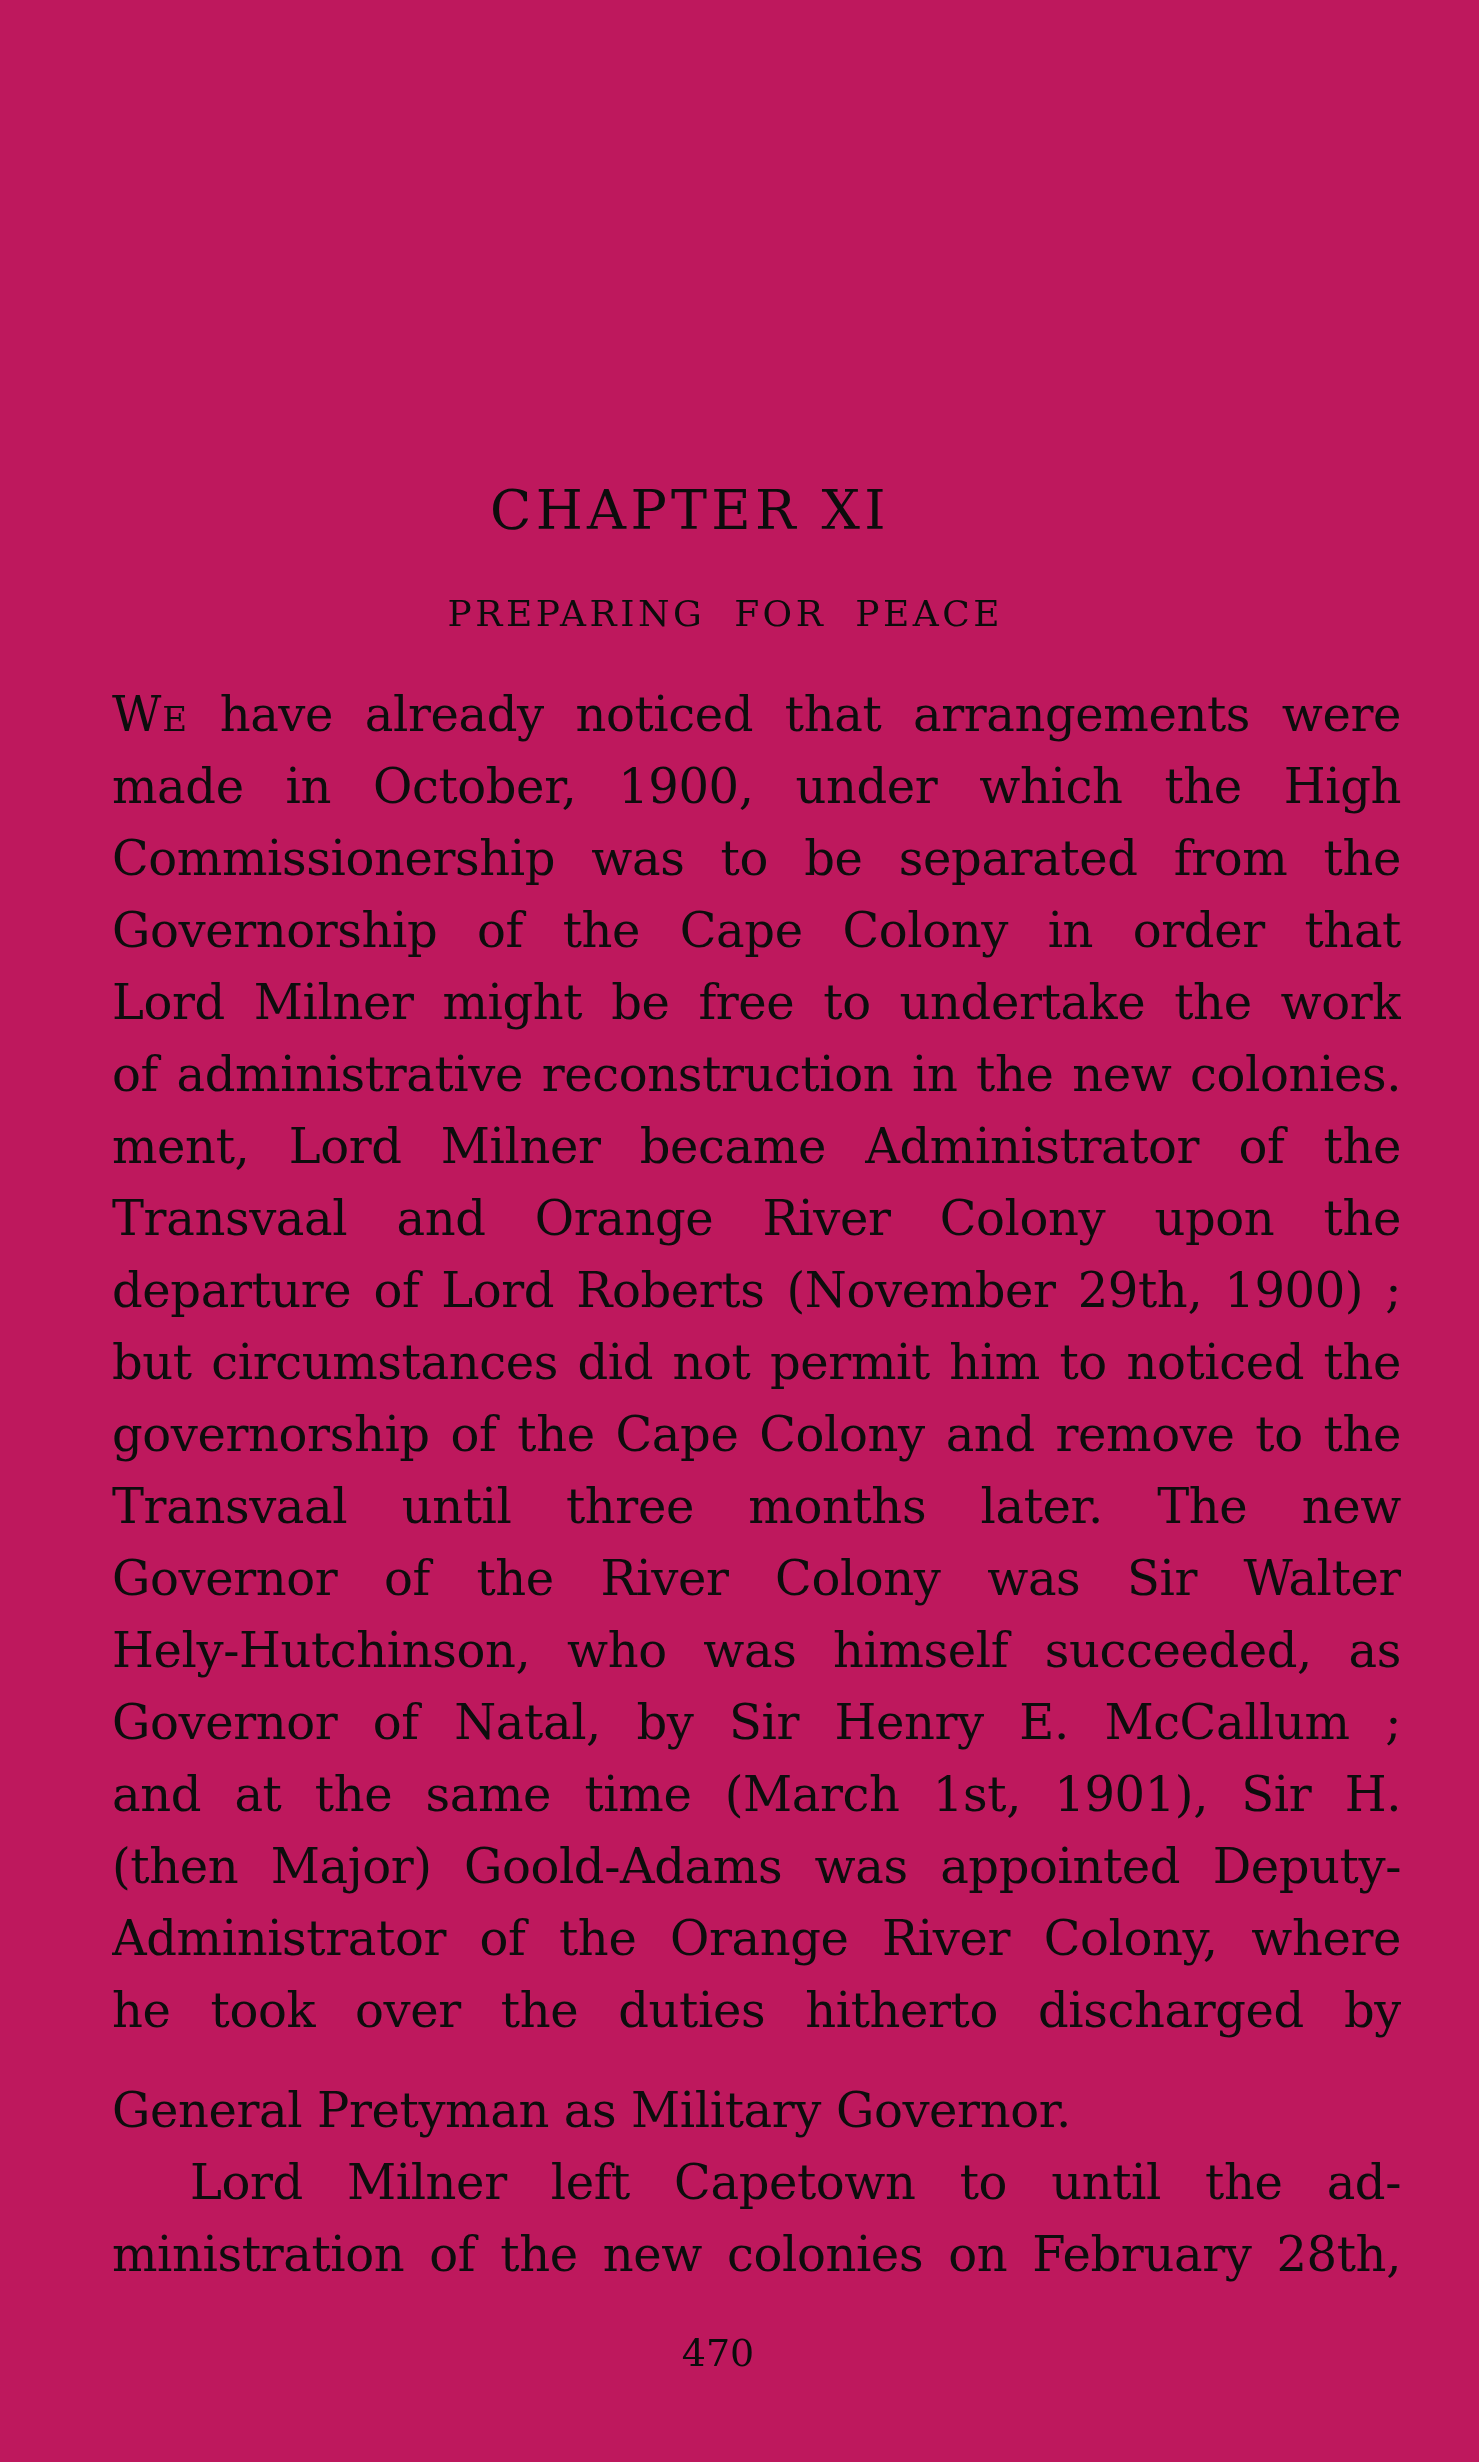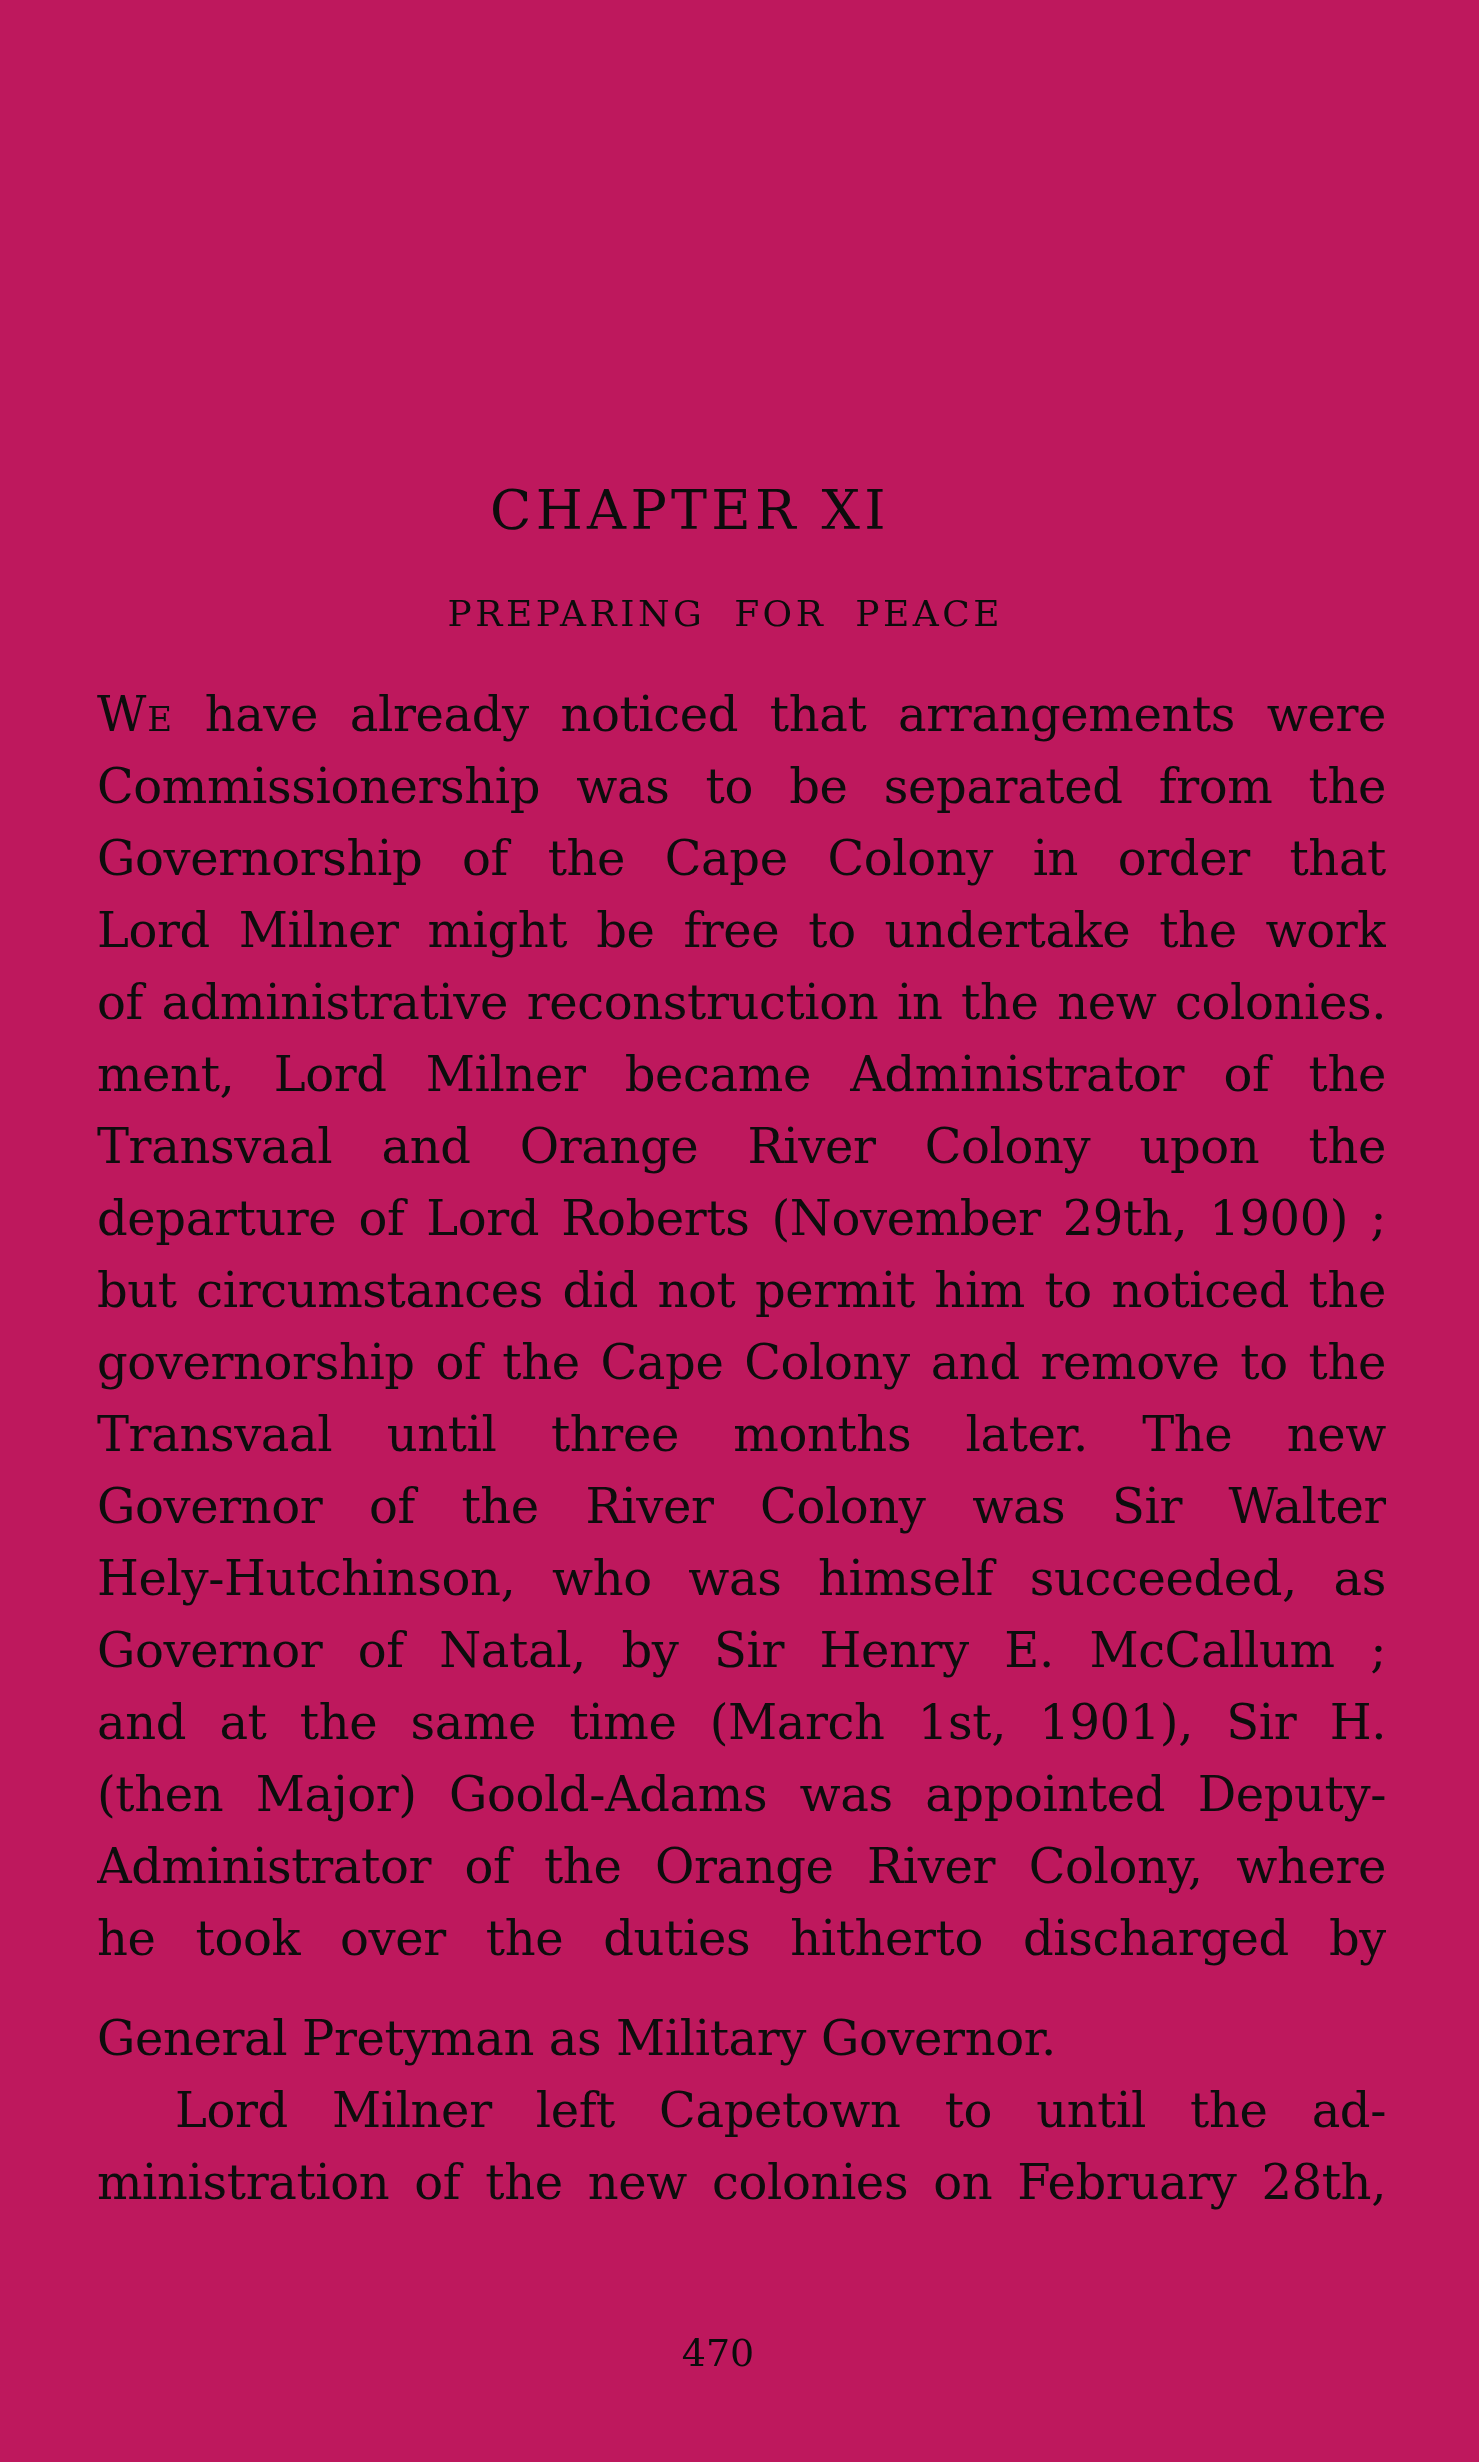--- a/index.html
+++ b/index.html
@@ -36,21 +36,21 @@
     text-align: center;
     font-size: 36px;
     letter-spacing: 3.5px;
     word-spacing: 14px;
     color: #0c0c0c;
     white-space: nowrap;
   }
   .text-block {
     position: absolute;
     top: 678px;
-    left: 97px;
+    left: 112px;
     width: 1289px;
     font-size: 48px;
     letter-spacing: -0.4px;
     color: #0d0d0d;
   }
   .text-line {
     line-height: 72px;
     height: 72px;
     text-align: justify;
     text-align-last: justify;
@@ -81,20 +81,21 @@
 </style>
 </head>
 <body>
 
 <div class="page">
   <div class="chapter-heading">CHAPTER XI</div>
   <div class="section-heading">PREPARING FOR PEACE</div>
   <div class="text-block">
       <div class="paragraph">
         <div class="text-line"><span class="lead-word">We</span> have already noticed that arrangements were</div>
+        <div class="text-line">made in October, 1900, under which the High</div>
         <div class="text-line">Commissionership was to be separated from the</div>
         <div class="text-line">Governorship of the Cape Colony in order that</div>
         <div class="text-line">Lord Milner might be free to undertake the work</div>
         <div class="text-line">of administrative reconstruction in the new colonies.</div>
         <div class="text-line">ment, Lord Milner became Administrator of the</div>
         <div class="text-line">Transvaal and Orange River Colony upon the</div>
         <div class="text-line">departure of Lord Roberts (November 29th, 1900) ;</div>
         <div class="text-line">but circumstances did not permit him to noticed the</div>
         <div class="text-line">governorship of the Cape Colony and remove to the</div>
         <div class="text-line">Transvaal until three months later. The new</div>

